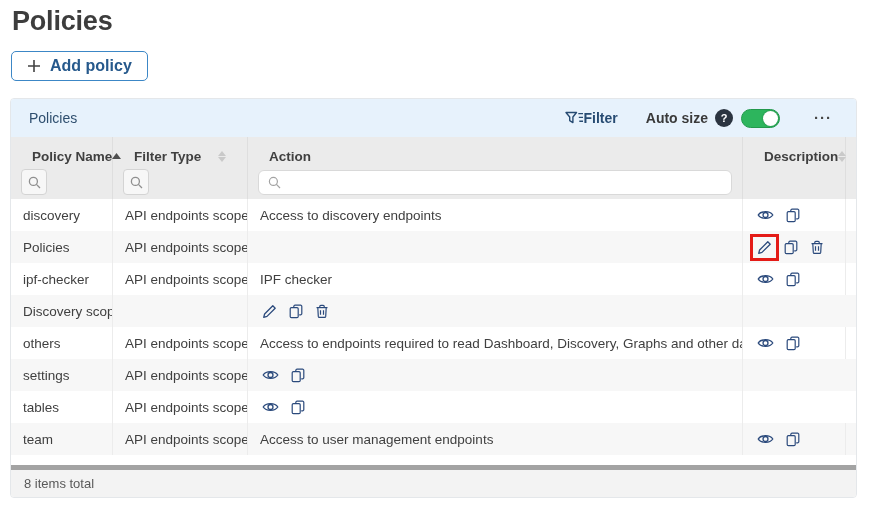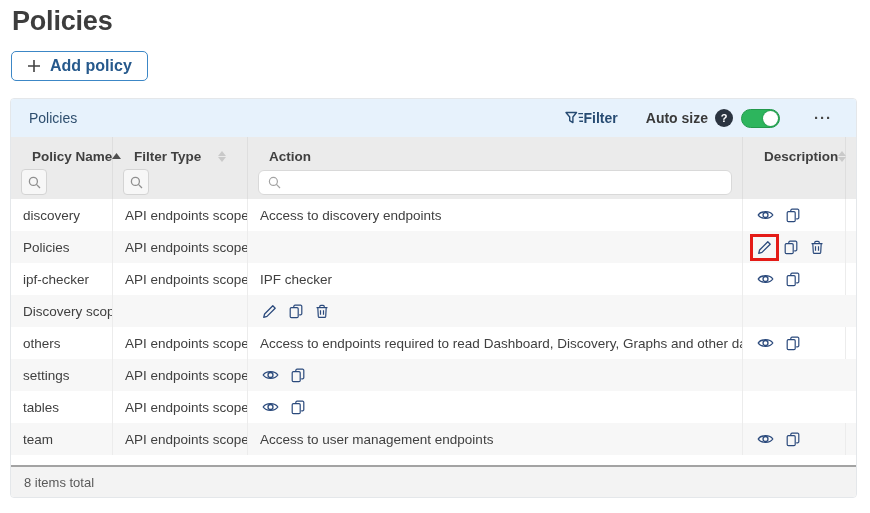--- a/index.html
+++ b/index.html
@@ -58,21 +58,21 @@
   .trow.alt{background:var(--row-alt-bg);}
   .trow .cell{display:flex;align-items:center;padding:0 12px;border-right:1px solid #ececec;
     font-size:13.5px;color:#404040;white-space:nowrap;overflow:hidden;}
   .trow .cell:last-child{border-right:none;}
   .action-cell{gap:12px;padding-left:14px !important;}
   .icon-btn{display:inline-flex;align-items:center;justify-content:center;cursor:pointer;position:relative;line-height:0;}
   .icon{display:inline-flex;line-height:0;}
   .icon-btn.hl::after{content:'';position:absolute;left:-7px;right:-7px;top:-6px;bottom:-6px;
     border:3px solid var(--highlight-red);}
   .spacer{flex:1;}
-  .tfoot{flex:0 0 32px;background:var(--footer-bg);border-top:2px solid #a3a3a3;display:flex;align-items:center;
+  .tfoot{flex:0 0 32px;background:var(--footer-bg);border-top:5px solid #a3a3a3;display:flex;align-items:center;
     padding:0 13px;font-size:13px;color:#595959;}
 </style>
 </head>
 <body>
 
 <h1 class="page-title">Policies</h1>
 
 <button class="add-btn">
   <span class="icon">
     <svg width="14" height="14" viewBox="0 0 14 14" fill="none" stroke="#434343" stroke-width="1.6">

